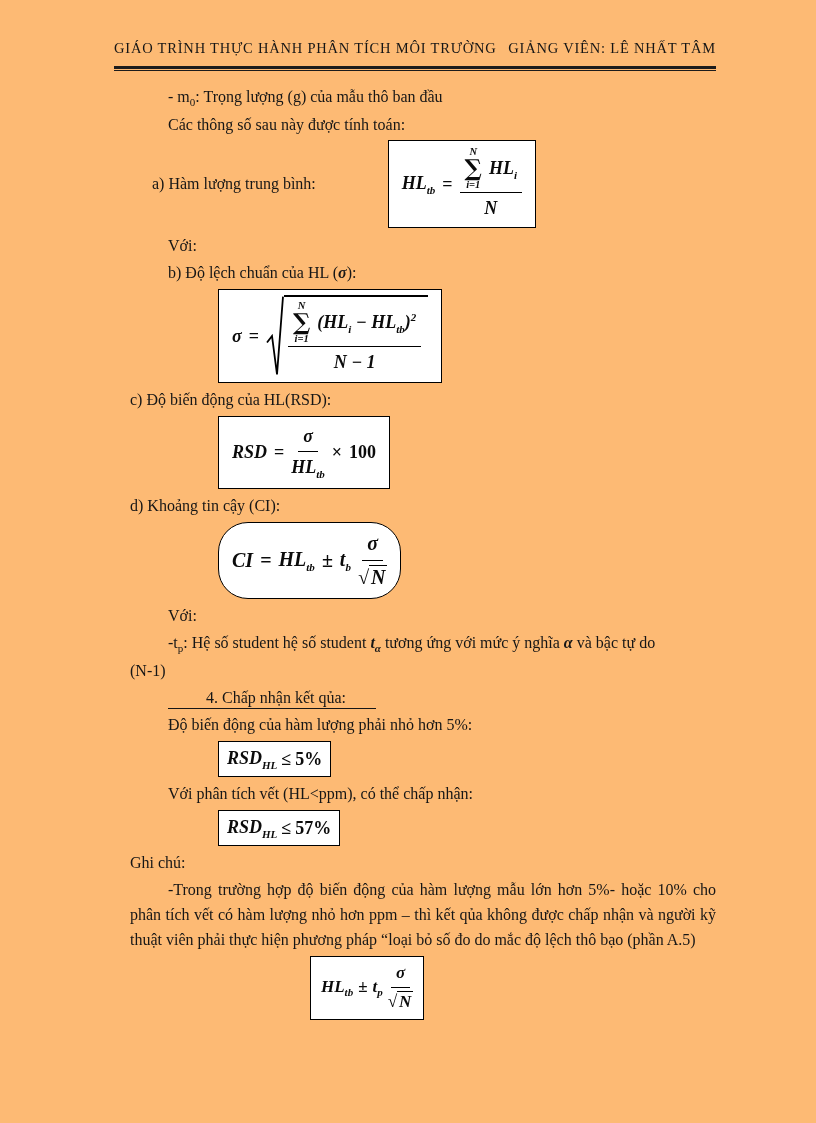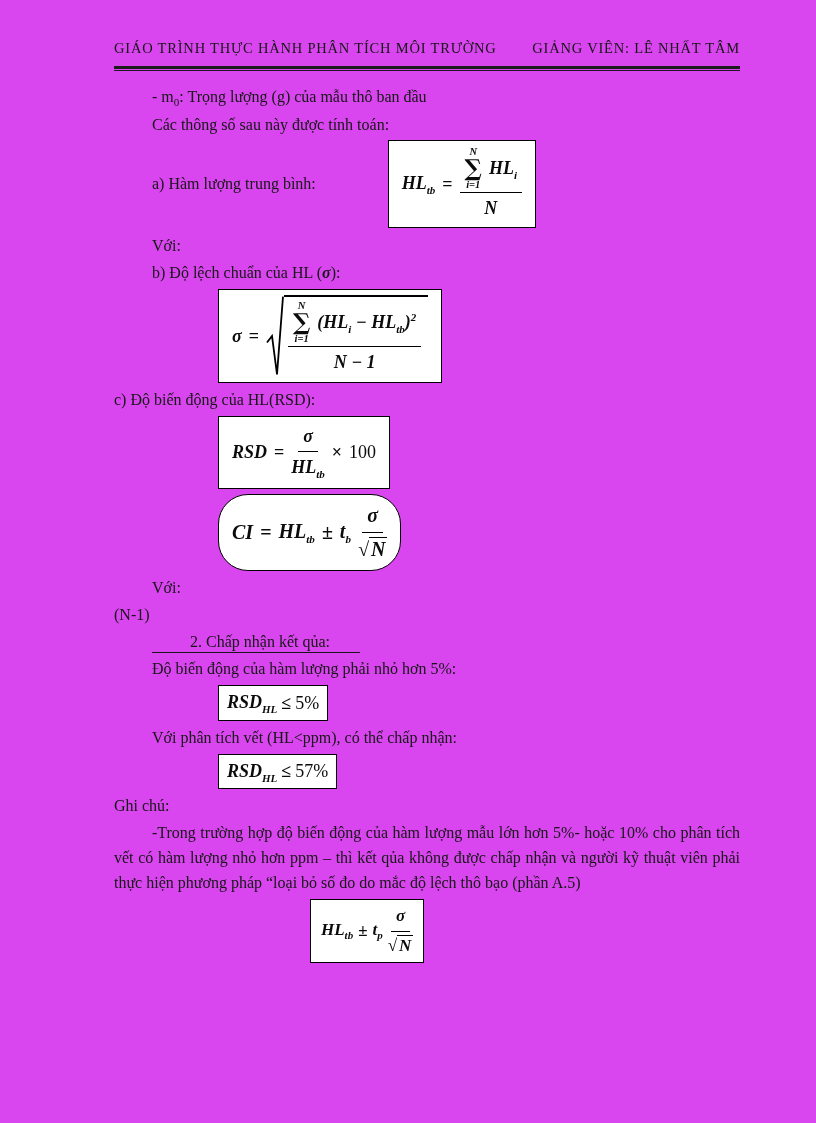--- a/index.html
+++ b/index.html
@@ -1,44 +1,44 @@
 <!DOCTYPE html>
 <html><head>
 <meta charset="utf-8">
 <style>
   * { margin:0; padding:0; box-sizing:border-box; }
   html,body { background:#ffffff; }
   body { font-family:"Liberation Serif", serif; color:#161616; }
   .page {
-    width:816px; height:1123px; background:#d946ef; margin:0 auto;
+    width:816px; height:1123px; background:#fdba74; margin:0 auto;
     display:flex; flex-direction:column;
-    padding:40px 76px 18px 114px; overflow:hidden;
+    padding:40px 100px 18px 114px; overflow:hidden;
   }
   
   .page-header { display:flex; justify-content:space-between; align-items:baseline;
     font-size:14.5px; letter-spacing:0.8px; white-space:nowrap; }
   .header-rule { margin-top:9px; height:5px; border-top:3px solid #1c1c1c; border-bottom:1px solid #1c1c1c; }
   
   .content { flex:1 1 auto; font-size:16px; line-height:1.56; padding-top:14px; }
-  .content p { margin:0 0 2px 0;font-family:Liberation Serif, serif; }
+  .content p { margin:0 0 2px 16px;font-family:Liberation Serif, serif; }
   .ind { text-indent:38px; }
   .just { text-align:justify; }
   .ul { text-decoration:none; border-bottom:1px solid #161616; display:inline-block; line-height:1.25; }
   .ul-pad { padding-right:30px; }
   sub.tsub { font-size:11px; }
   .bi { font-weight:bold; font-style:italic; }
   
   .math { font-weight:bold; font-style:italic; font-size:18px; color:#0b0b0b; }
   .fbox { display:inline-flex; align-items:center; gap:7px; border:1px solid #000;
     padding:5px 13px; background:#fff; }
   .mterm { white-space:nowrap; }
   .msub { font-size:11px; font-weight:bold; font-style:italic; }
   .msup { font-size:11px; font-weight:bold; font-style:italic; }
   .mo { font-style:normal; font-weight:bold; }
-  .mnum { font-style:normal; font-weight:normal; }
+  .mnum { font-style:normal; font-weight:bold; }
   .frac { display:inline-flex; flex-direction:column; align-items:center; vertical-align:middle; }
   .frac > .num { display:flex; align-items:center; justify-content:center; gap:3px;
     border-bottom:1.5px solid #000; padding:0 5px 1px 5px; }
   .frac > .den { padding-top:1px; display:flex; align-items:center; justify-content:center; }
   .sum { display:inline-flex; flex-direction:column; align-items:center; line-height:1; margin-right:4px; }
   .sum .limit { font-size:10.5px; line-height:1.15; }
   .sum .sigma-glyph { font-size:23px; font-style:normal; line-height:0.9; font-family:"DejaVu Serif", serif; }
   .sqrt { position:relative; display:inline-block; padding-left:18px; }
   .sqrt > .radicand { display:inline-block; border-top:2px solid #000; padding:3px 7px 1px 4px; }
   .sqrt > svg { position:absolute; left:0; top:0; height:100%; width:18px; }
@@ -126,42 +126,44 @@
           <span class="num">σ</span>
           <span class="den">
               <span class="mterm"><span>HL</span><sub class="msub">tb</sub></span>
             </span>
         </span>
         <span class="mo">×</span>
         <span class="mnum">100</span>
       </span>
     </div>
 
+    <p>d) Khoảng tin cậy (CI):</p>
 
     <div class="fblock">
       <span class="fbox math" style="font-size:20px;border-radius:30px;">
         <span class="mterm">CI</span>
         <span class="mo">=</span>
         <span class="mterm"><span>HL</span><sub class="msub">tb</sub></span>
         <span class="mo">±</span>
         <span class="mterm"><span>t</span><sub class="msub">b</sub></span>
         <span class="frac">
           <span class="num">σ</span>
           <span class="den">
               <span class="sqrt-s"><span>√</span><span class="ol">N</span></span>
             </span>
         </span>
       </span>
     </div>
 
     <p class="ind">Với:</p>
 
+    <p class="ind"><span>-t</span><sub class="tsub">p</sub><span>: Hệ số student hệ số student </span><span class="bi"><span>t</span><sub class="msub">α</sub></span><span> tương ứng với mức ý nghĩa </span><span class="bi">α</span><span> và bậc tự do</span></p>
     <p>(N-1)</p>
 
-    <p class="ind"><span class="ul ul-pad">2. Chấp nhận kết qủa:</span></p>
+    <p class="ind"><span class="ul ul-pad">4. Chấp nhận kết qủa:</span></p>
 
     <p class="ind">Độ biến động của hàm lượng phải nhỏ hơn 5%:</p>
 
     <div class="fblock">
       <span class="fbox math" style="padding:2px 8px; gap:4px;">
         <span class="mterm"><span>RSD</span><sub class="msub">HL</sub></span>
         <span class="mo">≤</span>
         <span class="mnum">5%</span>
       </span>
     </div>

